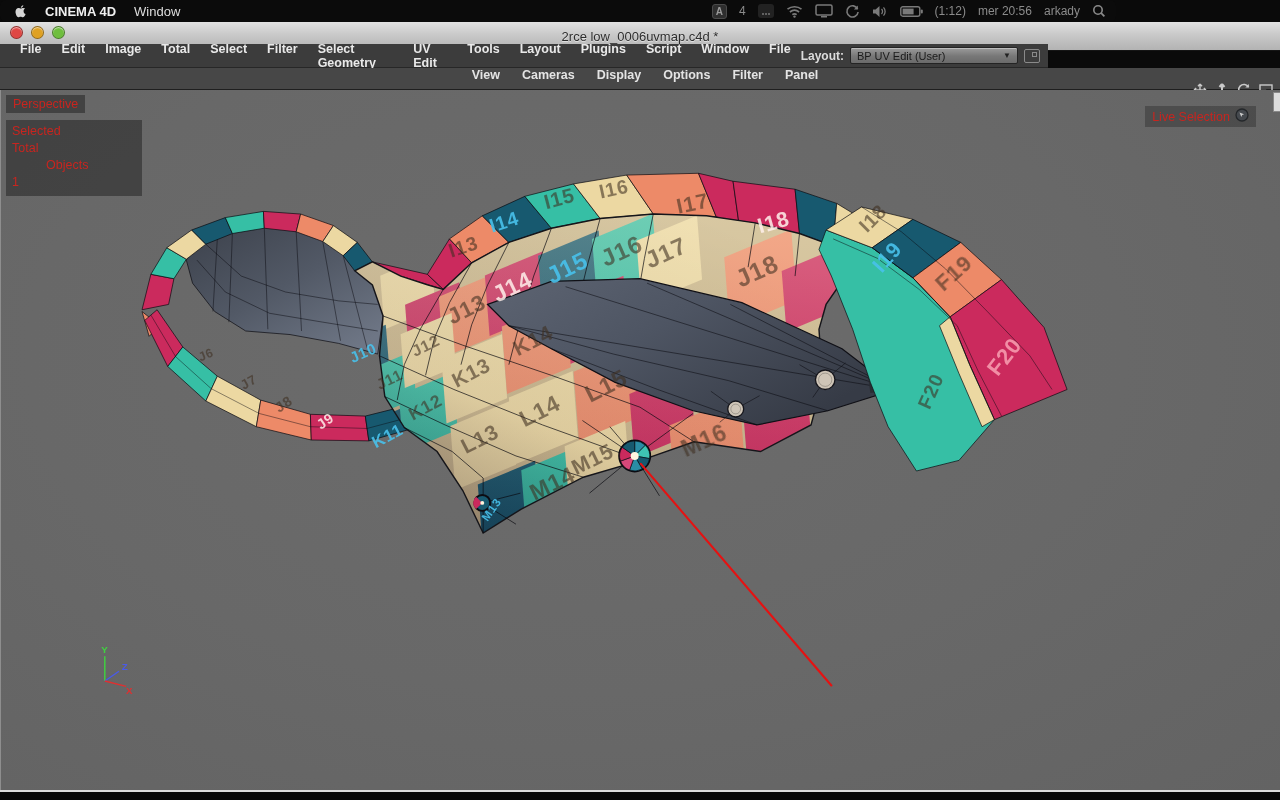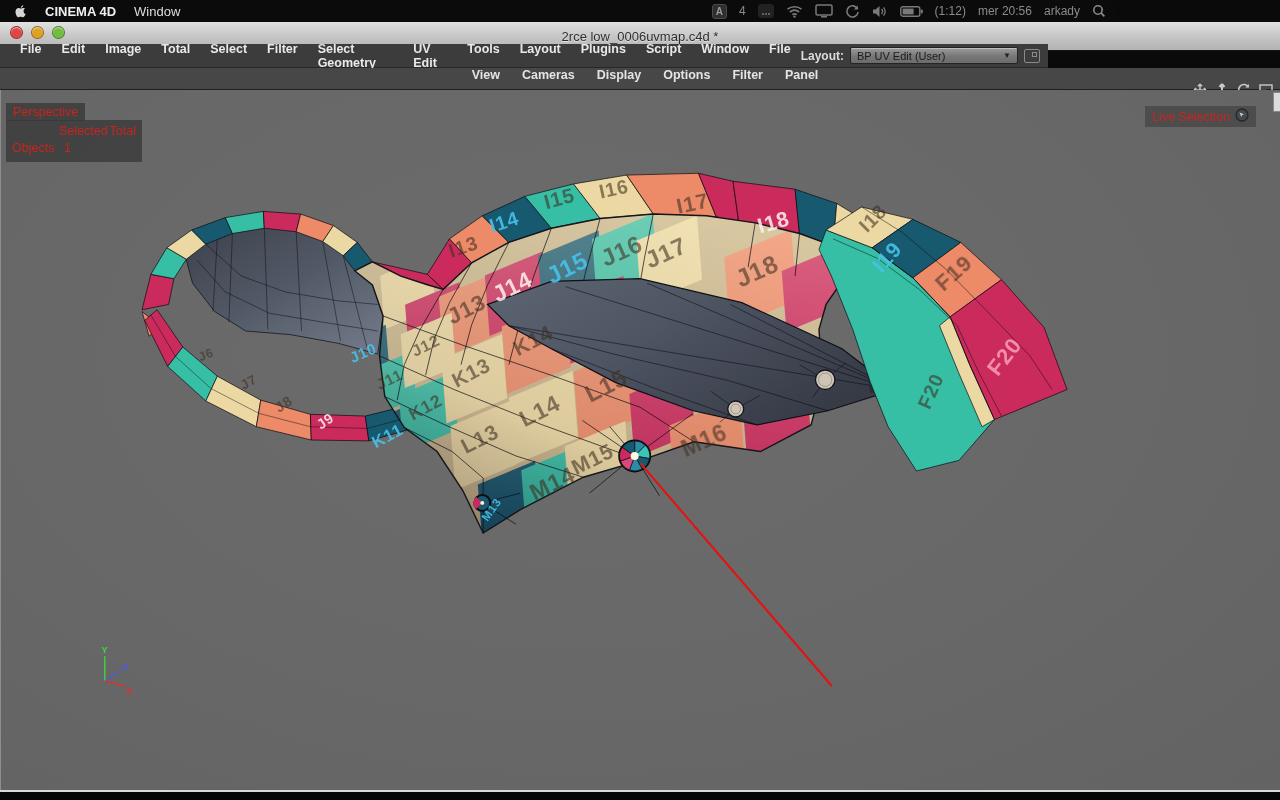--- a/index.html
+++ b/index.html
@@ -55,24 +55,24 @@
   #navicons { margin-left:auto; display:flex; gap:6px; padding-right:6px; }
   #navicons svg { display:block; }
 
   
   #viewport { position:absolute; top:90px; left:0; width:1280px; height:700px;
     background:radial-gradient(ellipse at 45% 38%, #6c6c6c 0%, #686868 55%, #636363 100%); }
   #viewport::before { content:""; position:absolute; left:0; top:0; bottom:0; width:1px; background:#8e8e8e; }
   #modelsvg { position:absolute; left:0; top:0; }
   .hudbox { position:absolute; background:rgba(56,56,56,.78); color:var(--red,#c8251f);
     font-size:12.5px; padding:2px 7px; }
-  #hud-view { left:6px; top:5px;margin-top:8px; }
+  #hud-view { left:6px; top:5px; }
   #hud-table { left:6px; top:30px; width:136px; padding:3px 6px 5px; line-height:17px; }
-  #hud-table .hrow { display:flex; }
-  #hud-table .c1 { width:52px; }
+  #hud-table .hrow { display:flex;flex-direction:column; }
+  #hud-table .c1 { width:52px;margin-left:34px; }
   #hud-table .c2 { width:56px; }
   #hud-livesel { right:24px; top:16px; display:flex; align-items:center; gap:5px; background:rgba(56,56,56,.55); }
   #rightTab { position:absolute; right:0; top:2px; width:7px; height:20px; background:#dcdcdc;
     border:1px solid #888; border-right:none; }
 
   
   #bottomline { position:absolute; top:790px; left:0; width:1280px; height:2px; background:#d9d9d9; }
   #bottombar { position:absolute; top:792px; left:0; width:1280px; height:8px; background:#050505; }
 </style>
 </head>

